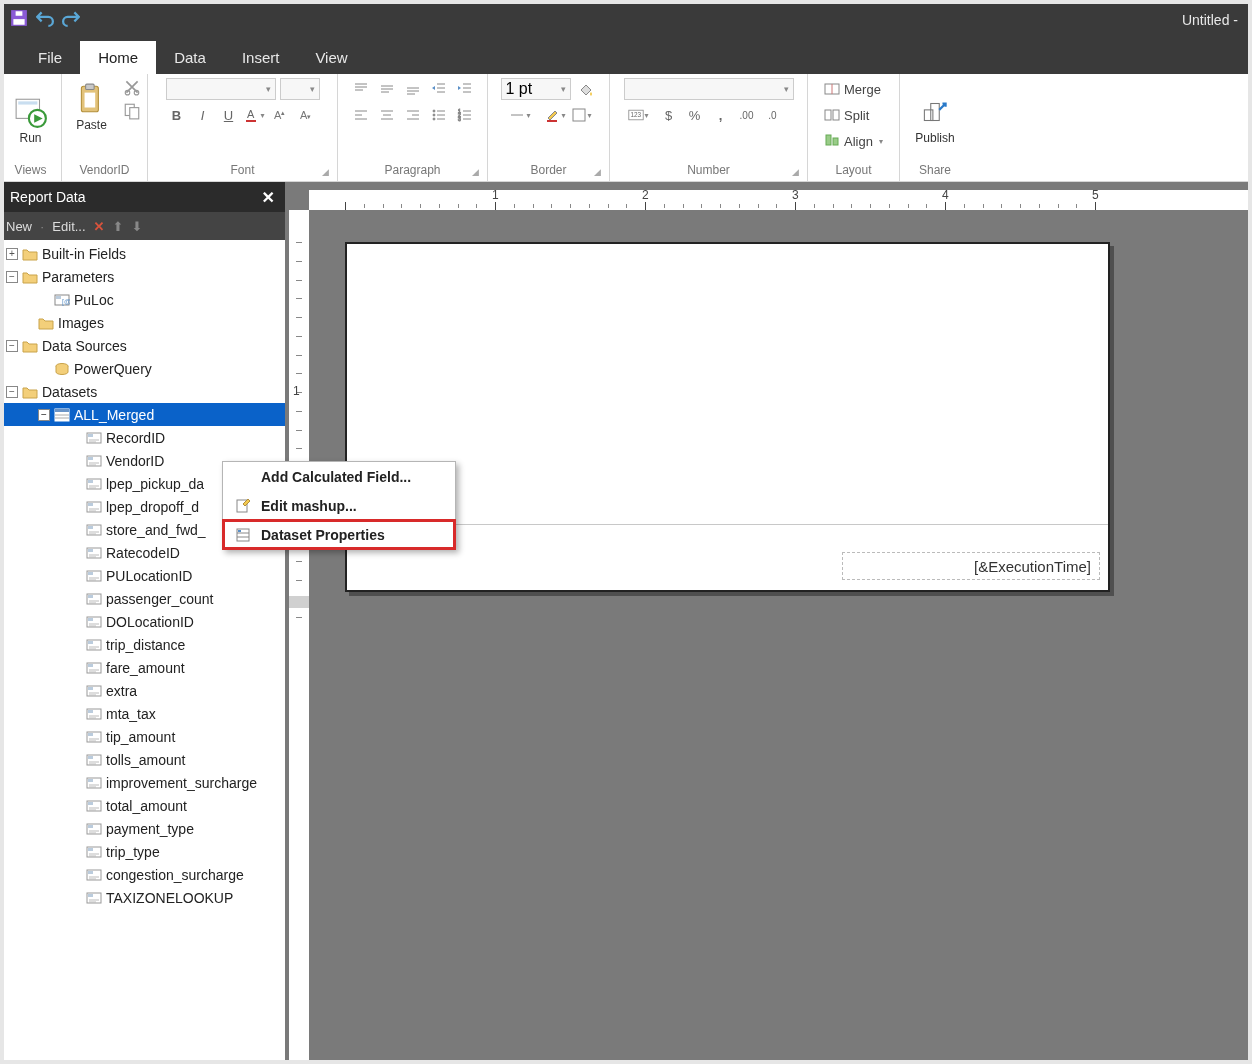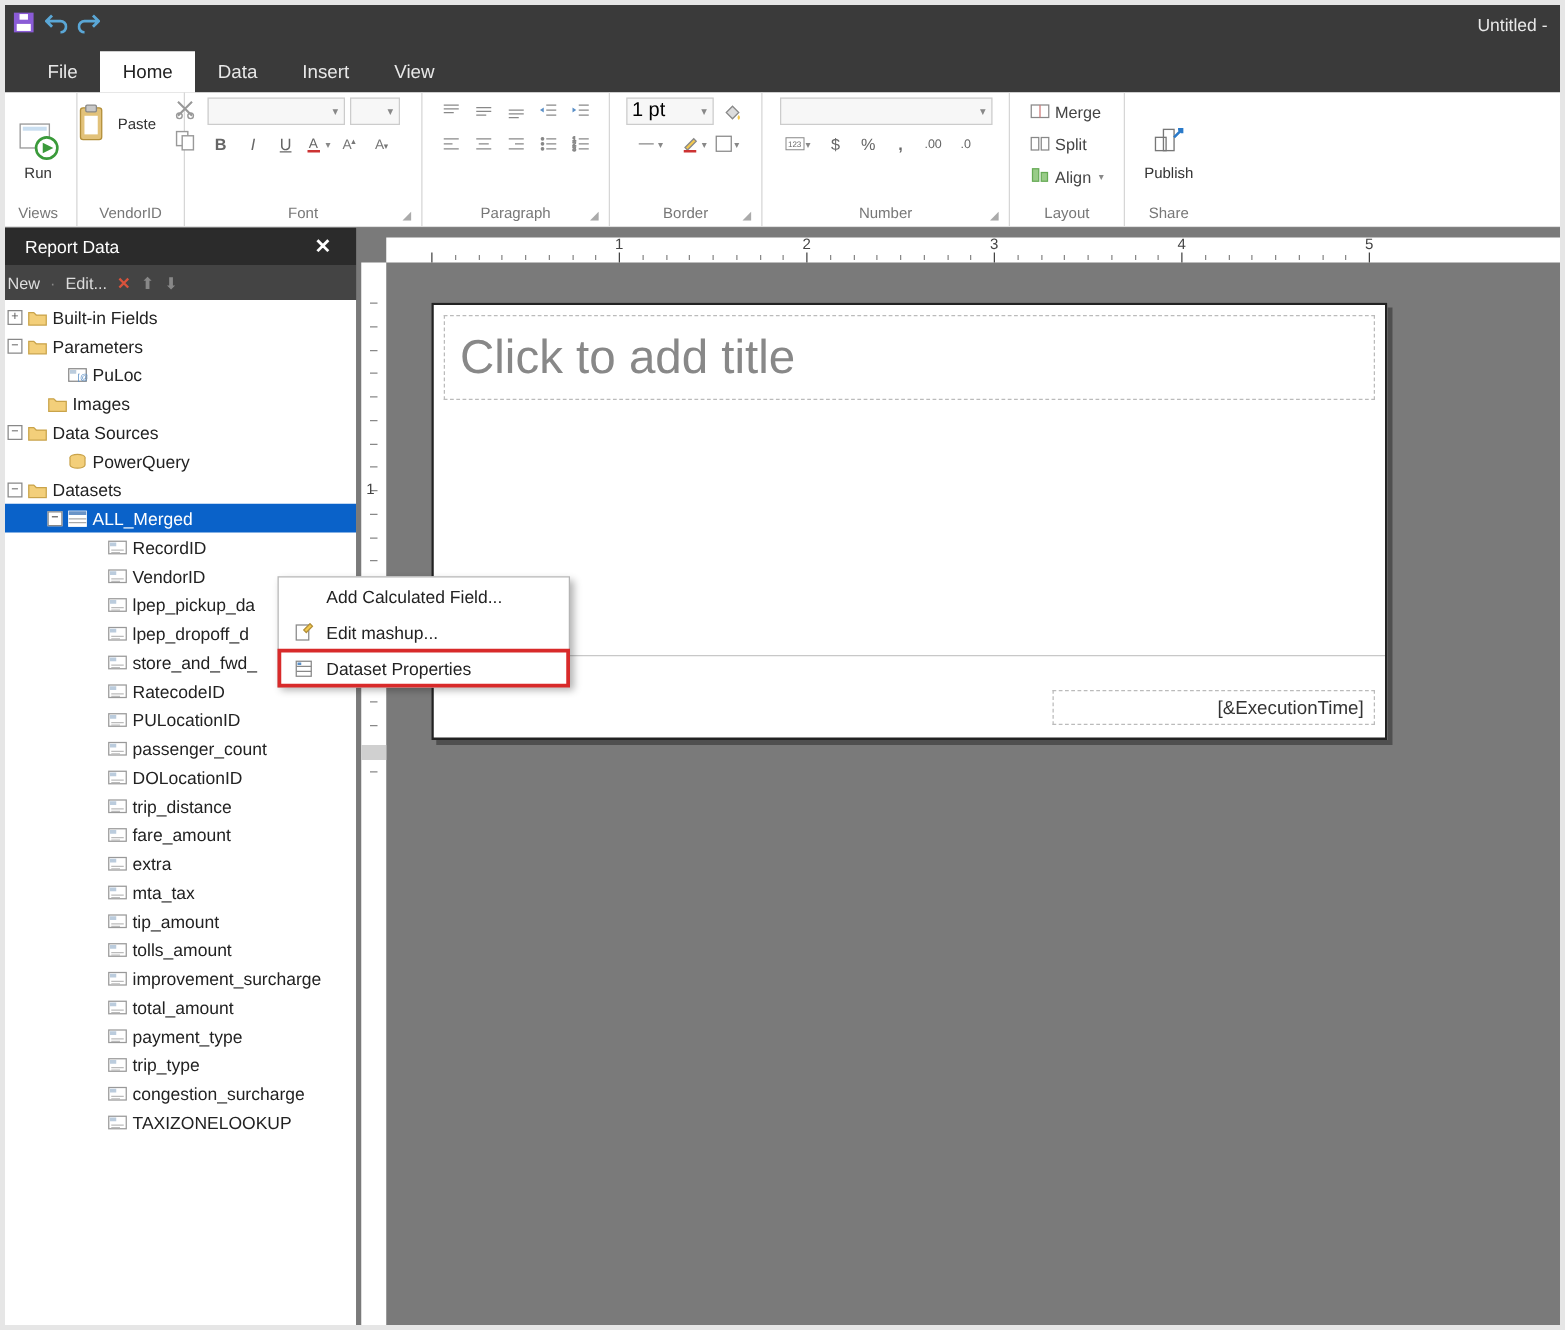--- a/index.html
+++ b/index.html
@@ -21,21 +21,21 @@
 .group { border-right: 1px solid #d6d6d6; padding: 4px 8px 2px 8px; display: flex; flex-direction: column; align-items: center; justify-content: space-between; }
 .group:last-child { border-right: none; }
 .group-content { flex: 1; display: flex; align-items: center; gap: 6px; }
 .group-label { font-size: 12px; color: #777; padding: 2px 0; position: relative; width: 100%; text-align: center; }
 .group-label .dlg { position: absolute; right: 0; bottom: 2px; font-size: 9px; color: #aaa; }
 
 .bigbtn { display: flex; flex-direction: column; align-items: center; gap: 2px; padding: 4px 6px; cursor: pointer; min-width: 44px; }
 .bigbtn svg { width: 34px; height: 34px; }
 .bigbtn span { font-size: 12px; color: #333; }
 
-.pastebtn { display: flex; flex-direction: row; align-items: center; }
+.pastebtn { display: flex; flex-direction: column; align-items: center; }
 .pastegroup { display: flex; align-items: flex-start; }
 .sidecol { display: flex; flex-direction: column; gap: 2px; margin-left: 2px; }
 .sidecol svg { width: 18px; height: 18px; }
 
 .combo { border: 1px solid #ccc; height: 22px; background: #f7f7f7; display: flex; align-items: center; padding: 0 4px; }
 .combo.wide { width: 110px; }
 .combo.narrow { width: 40px; }
 .combo.medium { width: 70px; }
 .combo.xwide { width: 170px; }
 .combo .caret { margin-left: auto; font-size: 9px; color: #888; }
@@ -45,21 +45,21 @@
 .iconbtn { width: 22px; height: 22px; display: flex; align-items: center; justify-content: center; color: #666; font-size: 13px; cursor: pointer; }
 .iconbtn svg { width: 16px; height: 16px; }
 .txtbtn { height: 22px; display: flex; align-items: center; gap: 4px; font-size: 13px; color: #444; cursor: pointer; padding: 0 4px; }
 .txtbtn svg { width: 16px; height: 16px; }
 
 
 .main { display: flex; height: calc(100% - 182px); background: #2b2b2b; position: relative; }
 
 
 .panel { width: 285px; background: #fff; display: flex; flex-direction: column; }
-.panel-header { background: #2b2b2b; color: #fff; height: 30px; display: flex; align-items: center; padding: 0 20px; font-size: 14px; }
+.panel-header { background: #2b2b2b; color: #fff; height: 30px; display: flex; align-items: center; padding: 0 10px; font-size: 14px; }
 .panel-header .close { margin-left: auto; font-weight: bold; cursor: pointer; font-size: 16px; }
 .panel-toolbar { background: #444; height: 28px; display: flex; align-items: center; padding: 0 6px; gap: 8px; color: #ddd; font-size: 13px; }
 .panel-toolbar .del { color: #d9533c; font-weight: bold; }
 .panel-toolbar .arr { color: #888; }
 
 .tree { flex: 1; overflow: auto; background: #fff; font-size: 14px; color: #222; padding-top: 2px; }
 .tree-row { display: flex; align-items: center; height: 23px; padding-left: 6px; white-space: nowrap; cursor: pointer; }
 .tree-row.selected { background: #0a62c9; color: #fff; }
 .tree-row .exp { width: 12px; height: 12px; border: 1px solid #888; font-size: 10px; line-height: 9px; text-align: center; margin-right: 4px; color: #555; background: #fff; }
 .tree-row .sp { width: 16px; }
@@ -77,21 +77,21 @@
 .vruler .num { position: absolute; left: 4px; font-size: 12px; }
 
 .page { position: absolute; top: 60px; left: 60px; width: 765px; height: 350px; background: #fff; border: 2px solid #222; box-shadow: 4px 4px 0 rgba(0,0,0,0.35); }
 .title-ph { position: absolute; top: 8px; left: 8px; right: 8px; height: 68px; border: 1px dashed #bbb; display: flex; align-items: center; padding-left: 12px; color: #888; font-size: 38px; font-weight: 300; }
 .body-line { position: absolute; top: 280px; left: 0; right: 0; height: 1px; background: #c8c8c8; }
 .foot-box { position: absolute; bottom: 10px; right: 8px; width: 258px; height: 28px; border: 1px dashed #bbb; display: flex; align-items: center; justify-content: flex-end; padding-right: 8px; font-size: 15px; color: #333; }
 .sep-below { position: absolute; top: 414px; left: 4px; width: 20px; height: 12px; background: #d0d0d0; }
 
 
 .ctxmenu { position: absolute; top: 461px; left: 222px; width: 234px; background: #fff; border: 1px solid #b5b5b5; box-shadow: 3px 3px 6px rgba(0,0,0,0.3); z-index: 50; }
-.ctxmenu .item { display: flex; align-items: center; height: 29px; padding-left: 8px; font-size: 14px; color: #222; cursor: pointer; }
+.ctxmenu .item { display: flex; align-items: center; height: 29px; padding-left: 8px; font-size: 14px; color: #222; cursor: pointer; font-weight: bold; }
 .ctxmenu .item .ic { width: 24px; display: flex; align-items: center; justify-content: center; margin-right: 6px; }
 .ctxmenu .item .ic svg { width: 16px; height: 16px; }
 .ctxmenu .item.boxed { outline: 3px solid #d82a2a; outline-offset: -2px; }
 
 .border-outer { position: absolute; inset: 0; border: 4px solid #e6e6e6; pointer-events: none; }
 </style>
 </head>
 <body>
 
 <div class="titlebar">
@@ -878,21 +878,20 @@
         <div class="dash" style="top: 294.5px;"></div>
         <div class="dash" style="top: 313.25px;"></div>
         <div class="dash" style="top: 332px;"></div>
         <div class="dash" style="top: 350.75px;"></div>
         <div class="dash" style="top: 369.5px;"></div>
         <div class="dash" style="top: 388.25px;"></div>
         <div class="dash" style="top: 407px;"></div>
         <div class="num" style="top: 174px;">1</div>
       </div>
     <div class="page">
-      <div class="title-ph">Click to add title</div>
       <div class="body-line"></div>
       <div class="foot-box">[&amp;ExecutionTime]</div>
     </div>
     <div class="sep-below"></div>
   </div>
 
 </div>
 
 <div class="ctxmenu">
   <div class="item">

